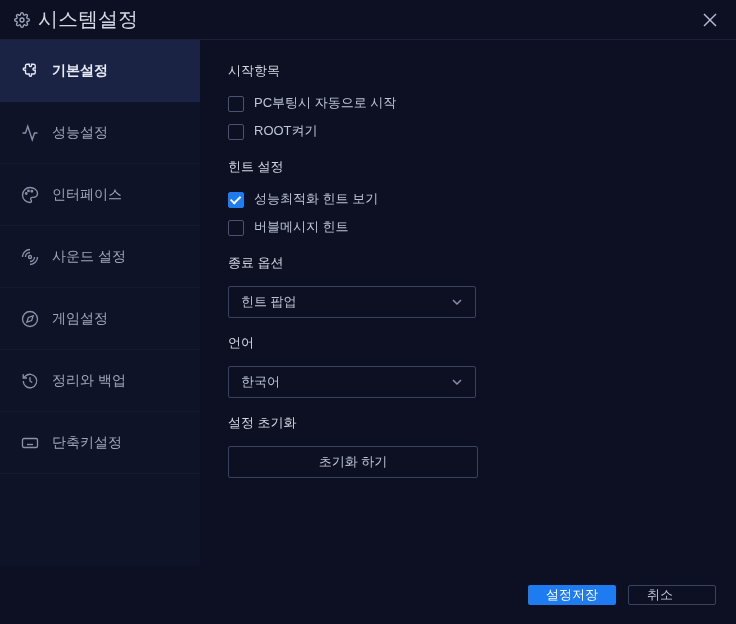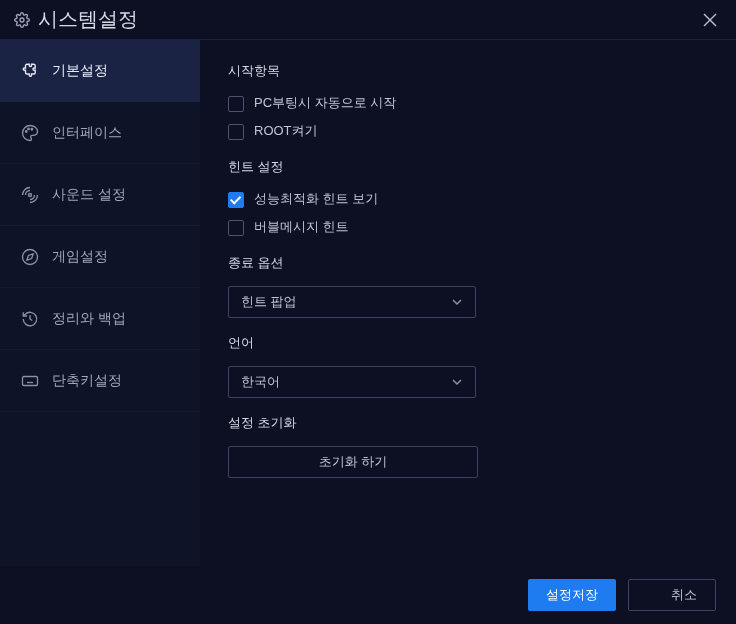--- a/index.html
+++ b/index.html
@@ -66,20 +66,21 @@
       align-items: center;
       padding: 0 20px;
       cursor: pointer;
       font-size: 14px;
       color: #a0a6bb;
       border-bottom: 1px solid rgba(30,38,62,0.4);
     }
     .sidebar-item.active {
       background: #1b2344;
       color: #e8ebf5;
+      font-weight: bold;
     }
     .sidebar-item .sicon {
       width: 20px;
       height: 20px;
       margin-right: 12px;
       display: flex;
       align-items: center;
       justify-content: center;
       color: #8a90a8;
     }
@@ -171,25 +172,25 @@
     .footer {
       height: 58px;
       display: flex;
       align-items: center;
       justify-content: flex-end;
       padding: 0 20px;
       gap: 12px;
     }
     .btn {
       min-width: 88px;
-      height: 32px;
+      height: 20px;
       border-radius: 2px;
       display: flex;
       align-items: center;
-      justify-content: flex-end;
+      justify-content: flex-start;
       font-size: 13px;
       cursor: pointer;
       padding: 0 18px;
     }
     .btn-primary {
       background: #1e7cf0;
       color: #fff;
     }
     .btn-secondary {
       background: transparent;
@@ -226,20 +227,28 @@
         <span class="sicon">
           <svg width="18" height="18" viewBox="0 0 24 24" fill="none" stroke="currentColor" stroke-width="1.8">
             <path d="M19 11h-1.5a1.5 1.5 0 0 1 0-3H19V5a2 2 0 0 0-2-2h-3v1.5a1.5 1.5 0 0 1-3 0V3H8a2 2 0 0 0-2 2v3H4.5a1.5 1.5 0 0 0 0 3H6v3a2 2 0 0 0 2 2h3v1.5a1.5 1.5 0 0 0 3 0V16h3a2 2 0 0 0 2-2v-3z"></path>
           </svg>
         </span>
         <span>기본설정</span>
       </div>
       <div class="sidebar-item">
         <span class="sicon">
           <svg width="18" height="18" viewBox="0 0 24 24" fill="none" stroke="currentColor" stroke-width="1.8">
+            <polyline points="22 12 18 12 15 21 9 3 6 12 2 12"></polyline>
+          </svg>
+        </span>
+        <span>성능설정</span>
+      </div>
+      <div class="sidebar-item">
+        <span class="sicon">
+          <svg width="18" height="18" viewBox="0 0 24 24" fill="none" stroke="currentColor" stroke-width="1.8">
             <path d="M12 2a10 10 0 1 0 0 20c1.1 0 2-.9 2-2 0-.55-.22-1.05-.59-1.41a1.99 1.99 0 0 1-.59-1.41c0-1.1.9-2 2-2h2.35A5.65 5.65 0 0 0 22 9.65C22 5.42 17.5 2 12 2z"></path>
             <circle cx="7" cy="10" r="1"></circle>
             <circle cx="10" cy="6.5" r="1"></circle>
             <circle cx="14.5" cy="7" r="1"></circle>
           </svg>
         </span>
         <span>인터페이스</span>
       </div>
       <div class="sidebar-item">
         <span class="sicon">

